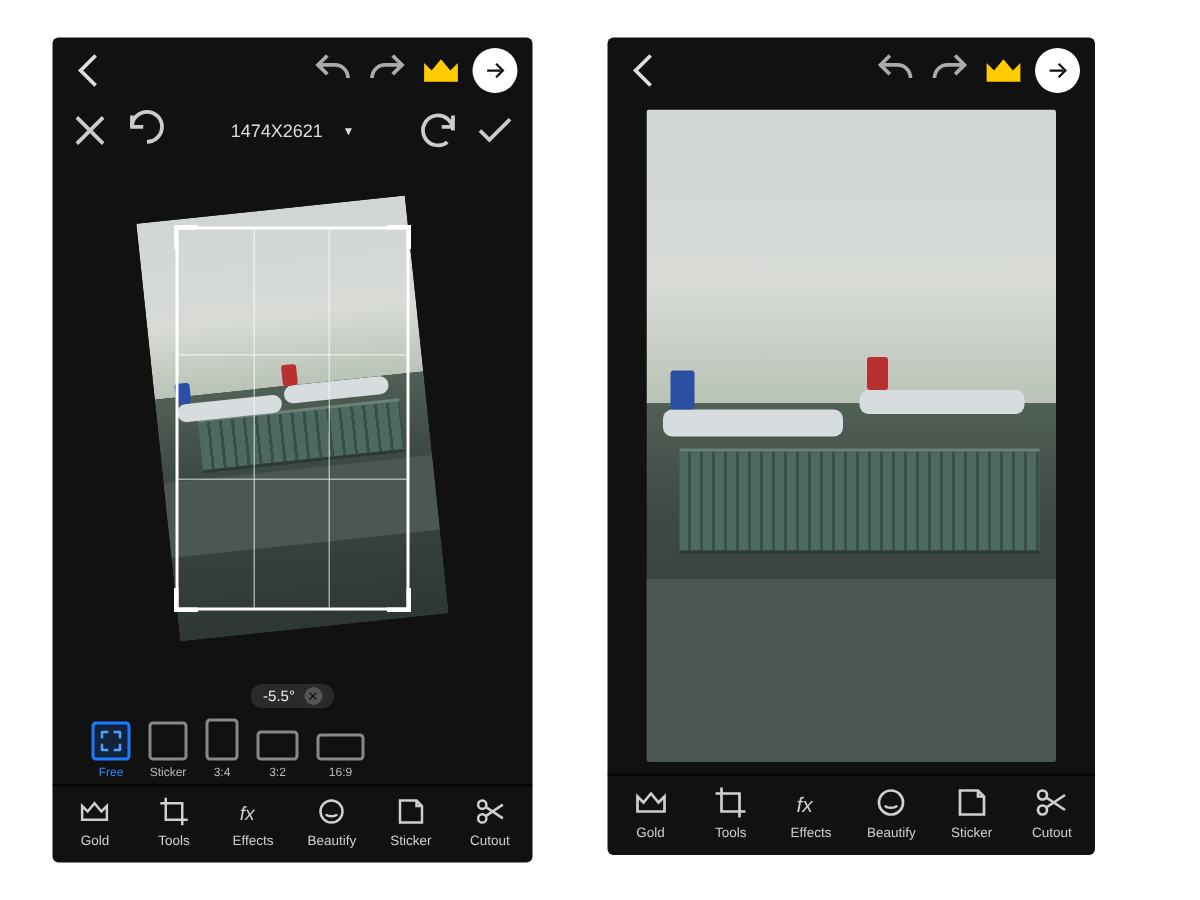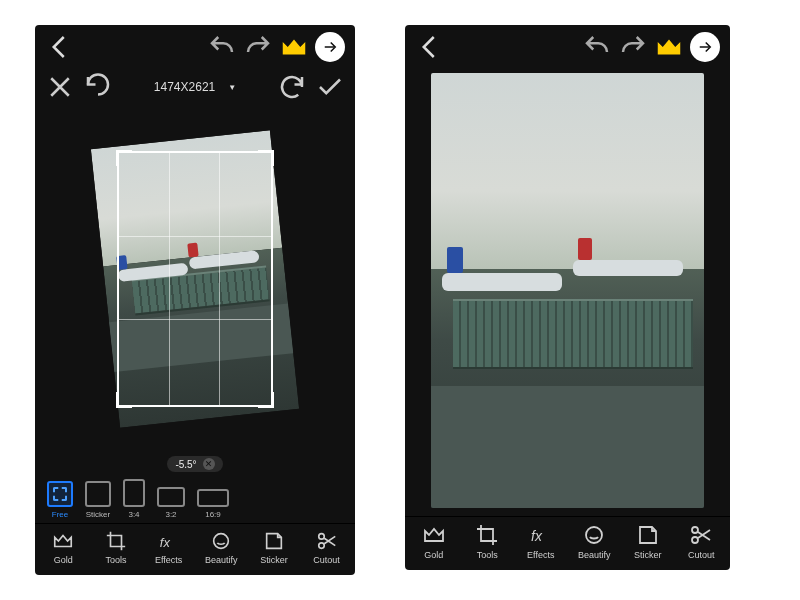--- a/index.html
+++ b/index.html
@@ -66,21 +66,21 @@
   .ticks .arrow{ position:absolute; top:6px; height:8px; background:#c96a2e; }
   .ticks .arrow.l{ left:26%; width:64px; clip-path: polygon(0 50%,12% 0,12% 35%,100% 35%,100% 65%,12% 65%,12% 100%);}
   .ticks .arrow.r{ left:52%; width:64px; clip-path: polygon(100% 50%,88% 0,88% 35%,0 35%,0 65%,88% 65%,88% 100%);}
 
   
   .ratio-row { display:flex; gap:12px; padding:4px 12px; align-items:flex-end;}
   .ratio { display:flex; flex-direction:column; align-items:center; gap:3px; color:#bbb; font-size:8px;}
   .ratio .box{ width:26px; height:26px; border:2px solid #888; border-radius:3px;}
   .ratio.free .box{ border:2px solid #1d7bff; background:rgba(29,123,255,.18); position:relative;}
   .ratio.free .box::before{content:"";position:absolute;inset:4px;border:2px dashed #4da0ff;border-radius:2px;}
-  .ratio.free { color:#2a8bff; }
+  .ratio.free { color:#2a8bff;margin-left:14px; }
   .ratio.r34 .box{ width:22px; height:28px;}
   .ratio.r32 .box{ width:28px; height:20px;}
   .ratio.r169 .box{ width:32px; height:18px;}
 
   
   .bottom-nav { display:flex; justify-content:space-around; align-items:flex-end; padding:6px 2px 10px; border-top:1px solid #000;}
   .nav-item { display:flex; flex-direction:column; align-items:center; gap:3px; color:#cfcfcf; font-size:9px; width:52px;text-align:right;}
   .nav-item svg{ width:22px; height:22px; stroke:#cfcfcf; fill:none; stroke-width:1.8;}
   .right .bottom-nav .nav-item svg{ width:24px; height:24px;}
 

